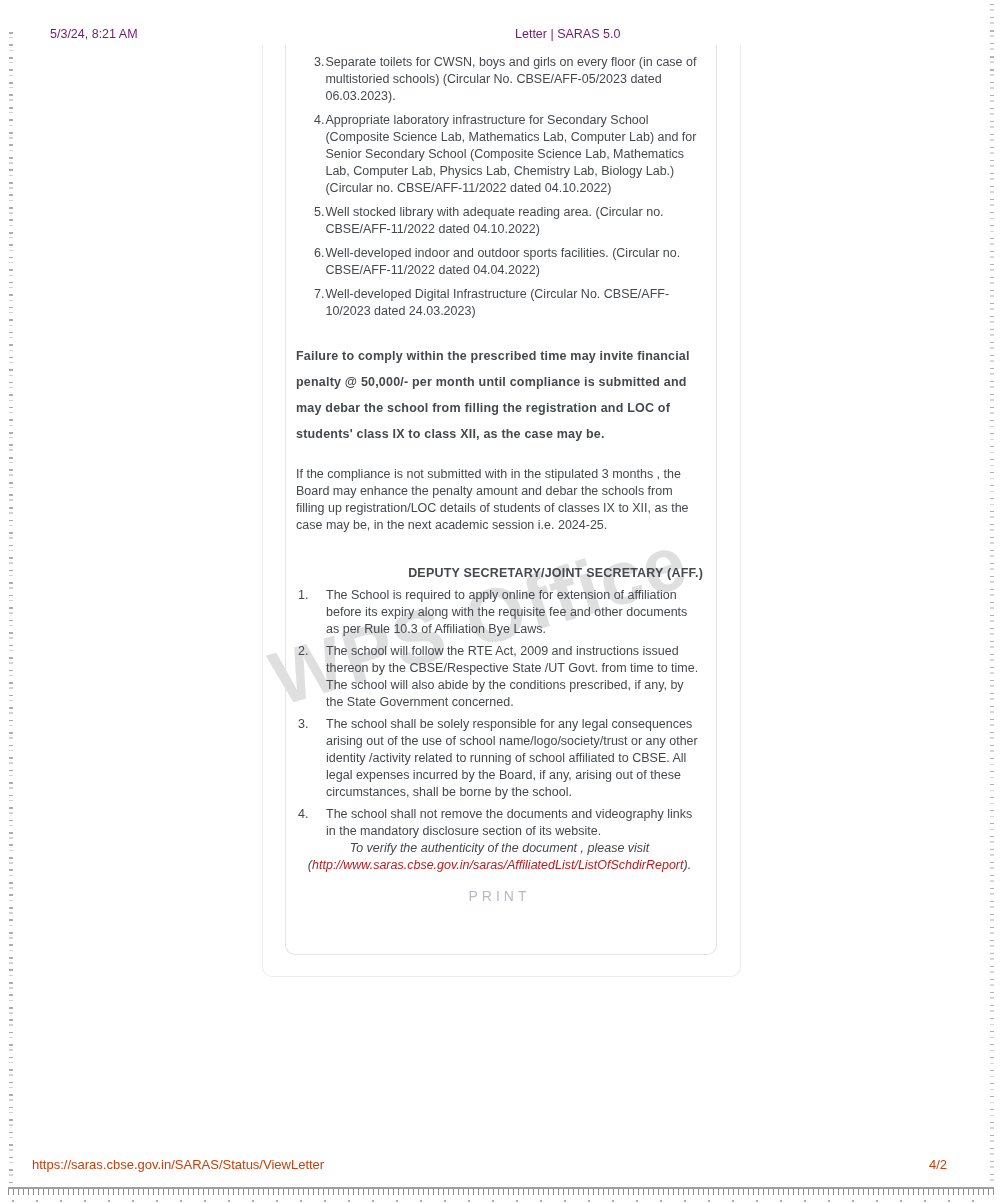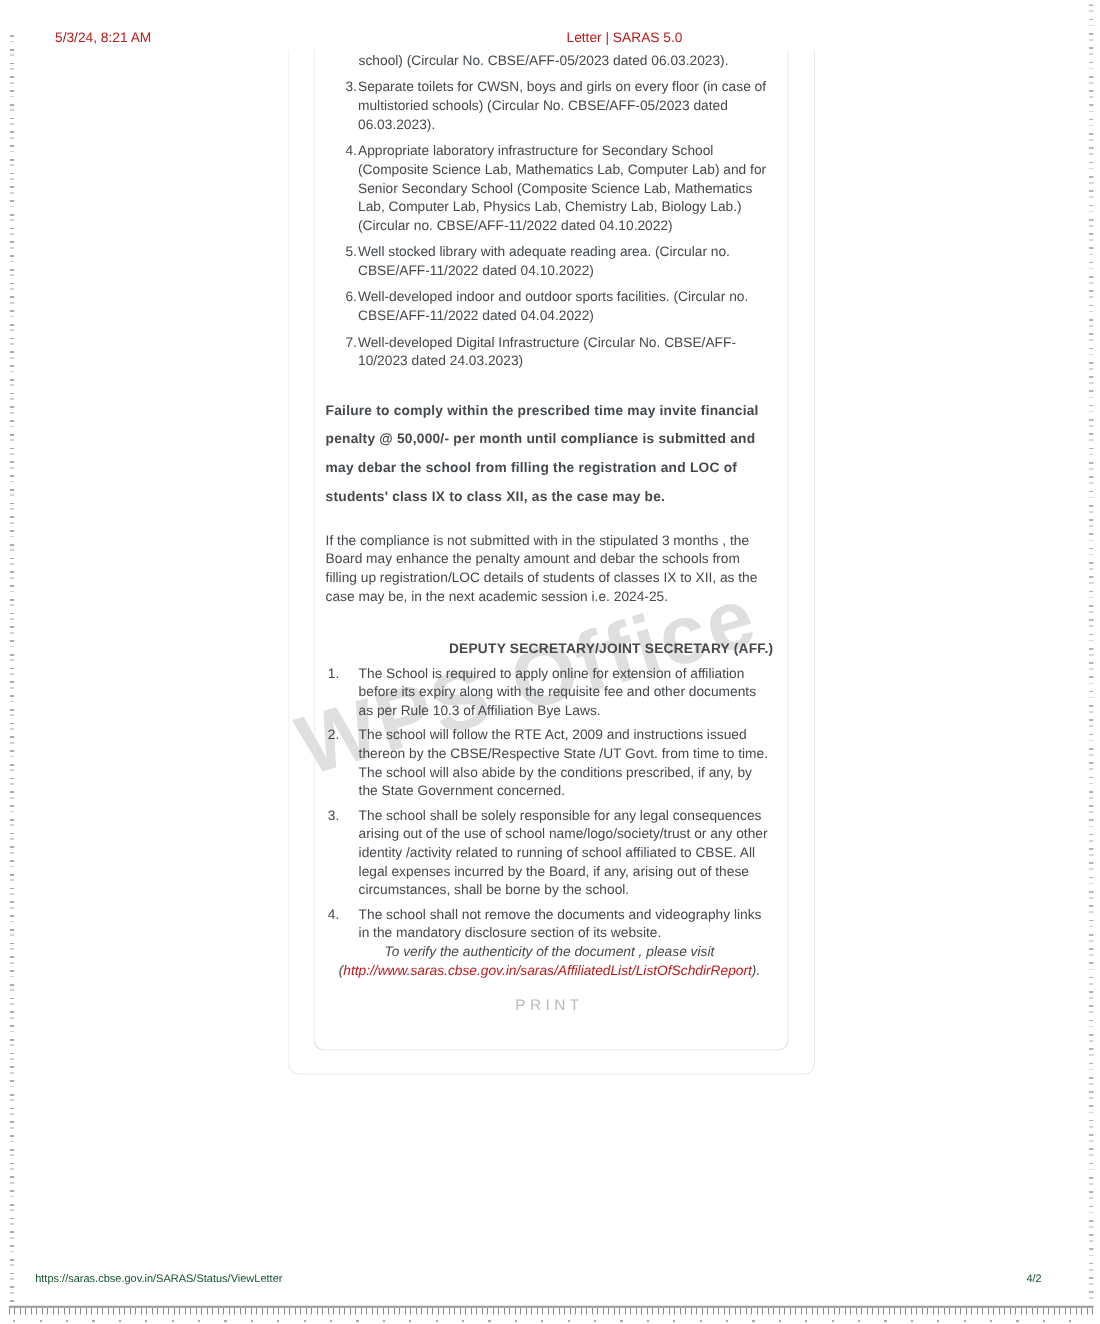--- a/index.html
+++ b/index.html
@@ -23,24 +23,24 @@
   .edge-bottom{
     position:absolute;left:8px;right:6px;bottom:9px;height:6px;
     border-top:2px solid #9e9e9e;
     background:repeating-linear-gradient(90deg, rgba(118,118,118,.85) 0 1px, transparent 1px 5px);
   }
   .edge-bottom-dots{
     position:absolute;left:12px;right:10px;bottom:2px;height:2px;
     background:repeating-linear-gradient(90deg, rgba(150,150,150,.8) 0 2px, transparent 2px 24px);
   }
   
-  .print-header{position:absolute;top:27px;left:0;right:0;height:15px;font-size:12.5px;color:#b91c1c;}
+  .print-header{position:absolute;top:27px;left:0;right:0;height:15px;font-size:12.5px;color:#701a75;}
   .print-header .date{position:absolute;left:50px;top:0;}
   .print-header .title{position:absolute;left:515px;top:0;}
-  .print-footer{position:absolute;top:1157px;left:0;right:0;height:15px;font-size:10px;color:#14532d;}
+  .print-footer{position:absolute;top:1157px;left:0;right:0;height:15px;font-size:13px;color:#c2410c;}
   .print-footer .url{position:absolute;left:32px;top:0;}
   .print-footer .pagenum{position:absolute;right:53px;top:0;}
   
   .doc-card{
     position:absolute;left:262px;top:45px;width:479px;height:932px;background:#fff;
     border:1px solid #ececec;border-top:none;border-radius:0 0 10px 10px;box-sizing:border-box;
   }
   .watermark{
     position:absolute;left:10px;top:592px;z-index:0;white-space:nowrap;
     font-size:76px;font-weight:bold;letter-spacing:2px;color:rgba(178,178,178,.42);
@@ -83,21 +83,20 @@
 <div class="print-header">
   <span class="date">5/3/24, 8:21 AM</span>
   <span class="title">Letter | SARAS 5.0</span>
 </div>
 
 <div class="doc-card">
   <div class="watermark">WPS Office</div>
 
   <div class="letter-box">
 
-    <div class="cont-line">school) (Circular No. CBSE/AFF-05/2023 dated 06.03.2023).</div>
 
     <div class="req-item">
       <span class="req-num">3.</span>
       <span class="req-text">Separate toilets for CWSN, boys and girls on every floor (in case of multistoried schools) (Circular No. CBSE/AFF-05/2023 dated 06.03.2023).</span>
     </div>
     <div class="req-item">
       <span class="req-num">4.</span>
       <span class="req-text">Appropriate laboratory infrastructure for Secondary School (Composite Science Lab, Mathematics Lab, Computer Lab) and for Senior Secondary School (Composite Science Lab, Mathematics Lab, Computer Lab, Physics Lab, Chemistry Lab, Biology Lab.) (Circular no. CBSE/AFF-11/2022 dated 04.10.2022)</span>
     </div>
     <div class="req-item">

